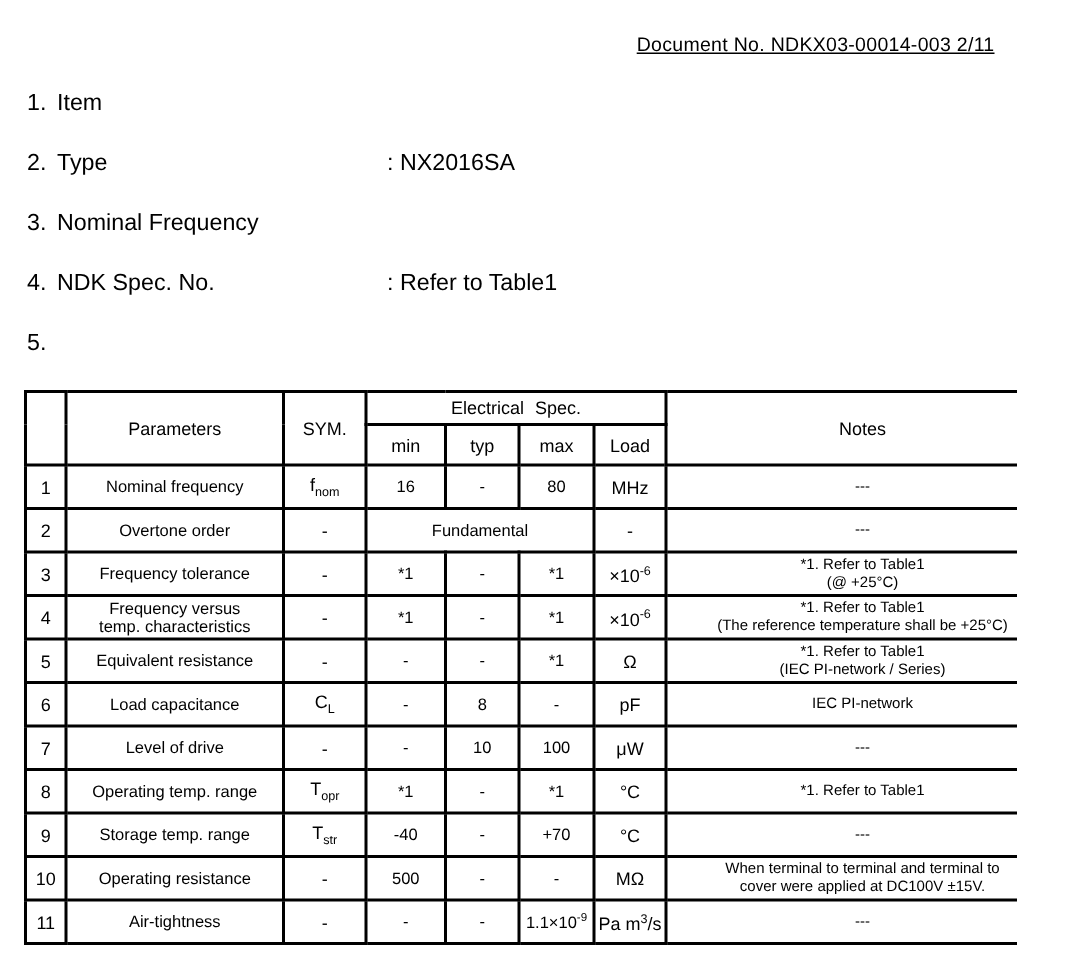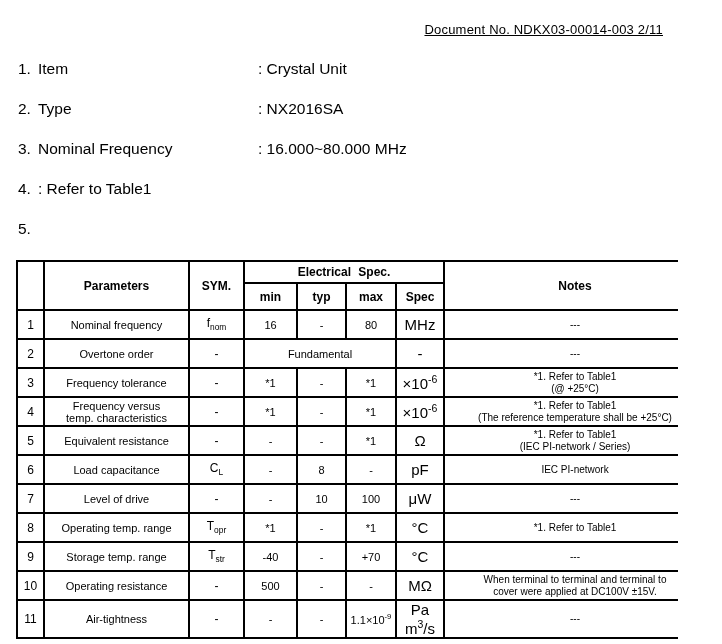--- a/index.html
+++ b/index.html
@@ -47,69 +47,68 @@
   }
   table.spec th, table.spec td {
     border: 2px solid #000000;
     padding: 0;
     text-align: center;
     vertical-align: middle;
     overflow: hidden;
   }
   table.spec th {
     font-size: 12px;
-    font-weight: bold;
+    font-weight: normal;
   }
   th.h-espec { word-spacing: 4px; }
   tr.h1 { height: 22px; }
   tr.h2 { height: 27px; }
   tbody tr { height: 29px; }
   td.rownum { font-size: 12px; }
   td.param {
     text-align: left;
     padding-left: 13px;
     font-size: 11px;
     line-height: 12px;
   }
   td.sym  { font-size: 12px; }
   td.val  { font-size: 11px; }
   td.spanval { font-size: 11px; }
-  td.units { font-size: 15px; }
+  td.units { font-size: 12px; }
   td.notes {
     font-size: 10px;
     line-height: 11.5px;
   }
   sub { font-size: 70%; }
   sup { font-size: 70%; }
 </style>
 </head>
 <body>
 
 <div class="page">
 
   <div class="doc-no">Document No. NDKX03-00014-003 2/11</div>
 
   <div class="items">
     <div class="item">
       <span class="num">1.</span>
       <span class="label">Item</span>
-      <span class="value">: Crystal Unit</span>
     </div>
     <div class="item">
       <span class="num">2.</span>
       <span class="label">Type</span>
       <span class="value">: NX2016SA</span>
     </div>
     <div class="item">
       <span class="num">3.</span>
       <span class="label">Nominal Frequency</span>
-      <span class="value">: 16.000~80.000 MHz</span>
     </div>
     <div class="item">
       <span class="num">4.</span>
+      <span class="label">NDK Spec. No.</span>
       <span class="value">: Refer to Table1</span>
     </div>
     <div class="item">
       <span class="num">5.</span>
       <span class="value"></span>
     </div>
   </div>
 
   <table class="spec">
     <colgroup>
@@ -127,21 +126,21 @@
         <th rowspan="2"></th>
         <th rowspan="2">Parameters</th>
         <th rowspan="2">SYM.</th>
         <th colspan="4" class="h-espec">Electrical Spec.</th>
         <th rowspan="2">Notes</th>
       </tr>
       <tr class="h2">
         <th>min</th>
         <th>typ</th>
         <th>max</th>
-        <th>Spec</th>
+        <th>Load</th>
       </tr>
     </thead>
     <tbody>
         <tr>
           <td class="rownum">1</td>
           <td class="param">Nominal frequency</td>
           <td class="sym">f<sub>nom</sub></td>
           <td class="val">16</td>
           <td class="val">-</td>
           <td class="val">80</td>

